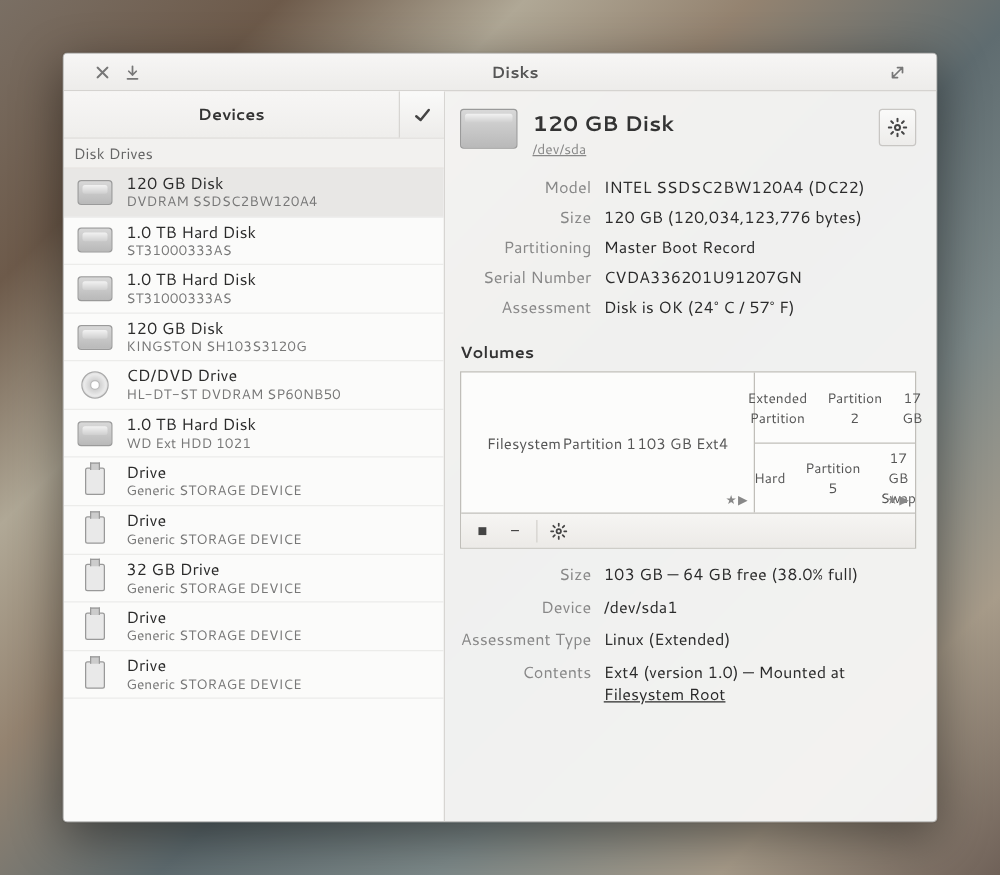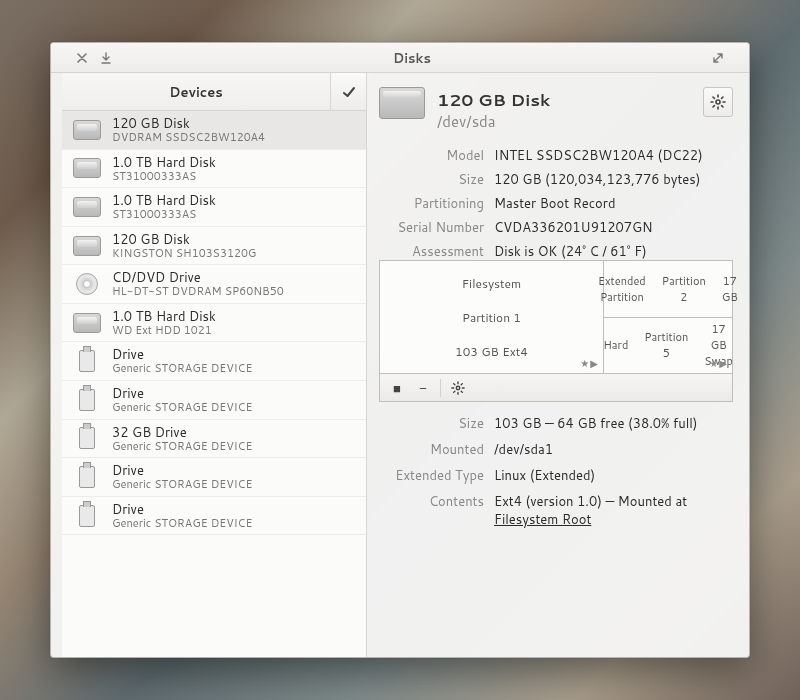--- a/index.html
+++ b/index.html
@@ -22,21 +22,21 @@
   .titlebar {
     height: 30px; flex: 0 0 30px;
     display: flex; align-items: center; justify-content: space-between;
     padding: 0 24px;
     background: linear-gradient(#f7f6f5,#edecea);
     border-bottom: 1px solid #d5d3d0;
   }
   .tb-left, .tb-right { display: flex; gap: 10px; }
   .tb-btn { width: 14px; height: 14px; display:flex;align-items:center;justify-content:center;color:#666;cursor:pointer;}
   .tb-title { font-weight:600; color:#555;}
-  .content { flex:1; display:flex; overflow:hidden;margin-left:11px;}
+  .content { flex:1; display:flex; overflow:hidden;}
   
   .left { width: 305px; border-right:1px solid #d7d5d2; display:flex;flex-direction:column; background:#fbfbfa;}
   .left-head { height:38px;display:flex;align-items:center;border-bottom:1px solid #d7d5d2; background:linear-gradient(#f7f6f5,#efeeec);}
   .left-head-title { flex:1;text-align:center;font-weight:700;color:#333;}
   .left-head-btn { width:36px;height:100%;border-left:1px solid #d7d5d2;display:flex;align-items:center;justify-content:center;color:#555;cursor:pointer;background:linear-gradient(#fafaf9,#edecea);}
   .section-label { padding:3px 8px;font-size:12px;color:#666;border-bottom:1px solid #e3e1de;background:#f2f1ef;}
   .device-list { flex:1; overflow-y:auto; }
   .device {
     display:flex; align-items:center; gap:10px; padding:5px 10px; border-bottom:1px solid #ececea; cursor:pointer;
   }
@@ -50,29 +50,29 @@
   .usb-icon::before{content:"";position:absolute;left:3px;right:3px;top:-5px;height:5px;background:#ccc;border:1px solid #999;border-bottom:none;}
   .dev-text { display:flex;flex-direction:column;line-height:1.15;}
   .dev-title { font-size:13px;color:#2b2b2b;}
   .dev-sub { font-size:11px;color:#777;}
   
   .right { flex:1; padding:14px 16px 10px 12px; overflow-y:auto; }
   .disk-header { display:flex; align-items:flex-start; gap:12px; }
   .big-hdd { width:46px;height:36px;flex:0 0 46px;}
   .big-hdd .hdd-icon{width:46px;height:32px;}
   .disk-name{font-size:17px;font-weight:700;color:#333;}
-  .disk-path{font-size:15px;color:#888;}
+  .disk-path{font-size:11px;color:#888;text-decoration:underline;}
   .settings-btn{margin-left:auto;width:30px;height:30px;border:1px solid #c8c6c3;border-radius:3px;background:linear-gradient(#fafaf9,#edecea);display:flex;align-items:center;justify-content:center;cursor:pointer;color:#444;}
   .kv { display:grid; grid-template-columns:105px 1fr; row-gap:6px; column-gap:10px; margin-top:14px; font-size:13px;}
   .kv .k{ text-align:right;color:#888;}
   .kv .v{ color:#2b2b2b;}
   .section-title{font-weight:700;margin-top:18px;margin-bottom:6px;color:#333;}
   .volumes-box{border:1px solid #c0beb9;background:#fcfcfb;}
   .vol-grid{display:flex;height:112px;}
-  .vol-main{flex:1;display:flex;align-items:center;justify-content:center;flex-direction:column;border-right:1px solid #c0beb9;position:relative;font-size:12px;color:#555;text-align:center;gap:17px;}
+  .vol-main{flex:1;display:flex;align-items:center;justify-content:center;border-right:1px solid #c0beb9;position:relative;font-size:12px;color:#555;text-align:center;gap:1px;}
   .vol-side{width:128px;display:flex;flex-direction:column;}
   .vol-cell{flex:1;display:flex;align-items:center;justify-content:center;flex-direction:row;border-bottom:1px solid #c0beb9;font-size:11px;color:#555;gap:16px;position:relative;text-align:center;}
   .vol-cell:last-child{border-bottom:none;}
   .star-play{position:absolute;right:4px;bottom:3px;font-size:10px;color:#888;letter-spacing:1px;}
   .vol-toolbar{height:28px;border-top:1px solid #c0beb9;background:linear-gradient(#f6f5f3,#eceae7);display:flex;align-items:center;gap:4px;padding:0 6px;}
   .tool-btn{width:22px;height:20px;display:flex;align-items:center;justify-content:center;color:#444;cursor:pointer;font-size:13px;}
   .tool-div{width:1px;height:18px;background:#d3d1cd;margin:0 2px;}
   .kv2 { display:grid; grid-template-columns:105px 1fr; row-gap:8px; column-gap:10px; margin-top:12px; font-size:13px;}
   .kv2 .k{ text-align:right;color:#888;}
   .kv2 .v{ color:#2b2b2b;}
@@ -113,20 +113,21 @@
       <div class="left-head">
         <div class="left-head-title">Devices</div>
         <div class="left-head-btn">
           <span>
             <svg width="14" height="14" viewBox="0 0 14 14">
                 <path d="M2 8 L5.5 11 L12 3" stroke="#444" stroke-width="2" fill="none" stroke-linecap="round" stroke-linejoin="round"></path>
               </svg>
           </span>
         </div>
       </div>
+      <div class="section-label">Disk Drives</div>
       <div class="device-list" id="device-list">
           <div class="device selected">
             <div class="dev-icon">
               <div class="hdd-icon"></div>
             </div>
             <div class="dev-text">
               <div class="dev-title">120 GB Disk</div>
               <div class="dev-sub">DVDRAM SSDSC2BW120A4</div>
             </div>
           </div>
@@ -245,23 +246,24 @@
       <div class="kv">
         <div class="k">Model</div>
         <div class="v">INTEL SSDSC2BW120A4 (DC22)</div>
         <div class="k">Size</div>
         <div class="v">120 GB (120,034,123,776 bytes)</div>
         <div class="k">Partitioning</div>
         <div class="v">Master Boot Record</div>
         <div class="k">Serial Number</div>
         <div class="v">CVDA336201U91207GN</div>
         <div class="k">Assessment</div>
-        <div class="v">Disk is OK (24° C / 61° F)</div>
-      </div>
-
+        <div class="v">Disk is OK (24° C / 57° F)</div>
+      </div>
+
+      <div class="section-title">Volumes</div>
 
       <div class="volumes-box">
         <div class="vol-grid">
           <div class="vol-main">
             <div>Filesystem</div>
             <div>Partition 1</div>
             <div>103 GB Ext4</div>
             <div class="star-play">★▶</div>
           </div>
           <div class="vol-side">
@@ -293,23 +295,23 @@
                   <path d="M8 1v2M8 13v2M1 8h2M13 8h2M3 3l1.4 1.4M11.6 11.6L13 13M13 3l-1.4 1.4M4.4 11.6L3 13" stroke="#444" stroke-width="1.6" stroke-linecap="round"></path>
                 </svg>
             </span>
           </div>
         </div>
       </div>
 
       <div class="kv2">
         <div class="k">Size</div>
         <div class="v">103 GB — 64 GB free (38.0% full)</div>
-        <div class="k">Mounted</div>
+        <div class="k">Device</div>
         <div class="v">/dev/sda1</div>
-        <div class="k">Extended Type</div>
+        <div class="k">Assessment Type</div>
         <div class="v">Linux (Extended)</div>
         <div class="k">Contents</div>
         <div class="v">
           <span>Ext4 (version 1.0) — Mounted at </span><span class="mounted-link">Filesystem Root</span>
         </div>
       </div>
 
     </div>
   </div>
 </div>

